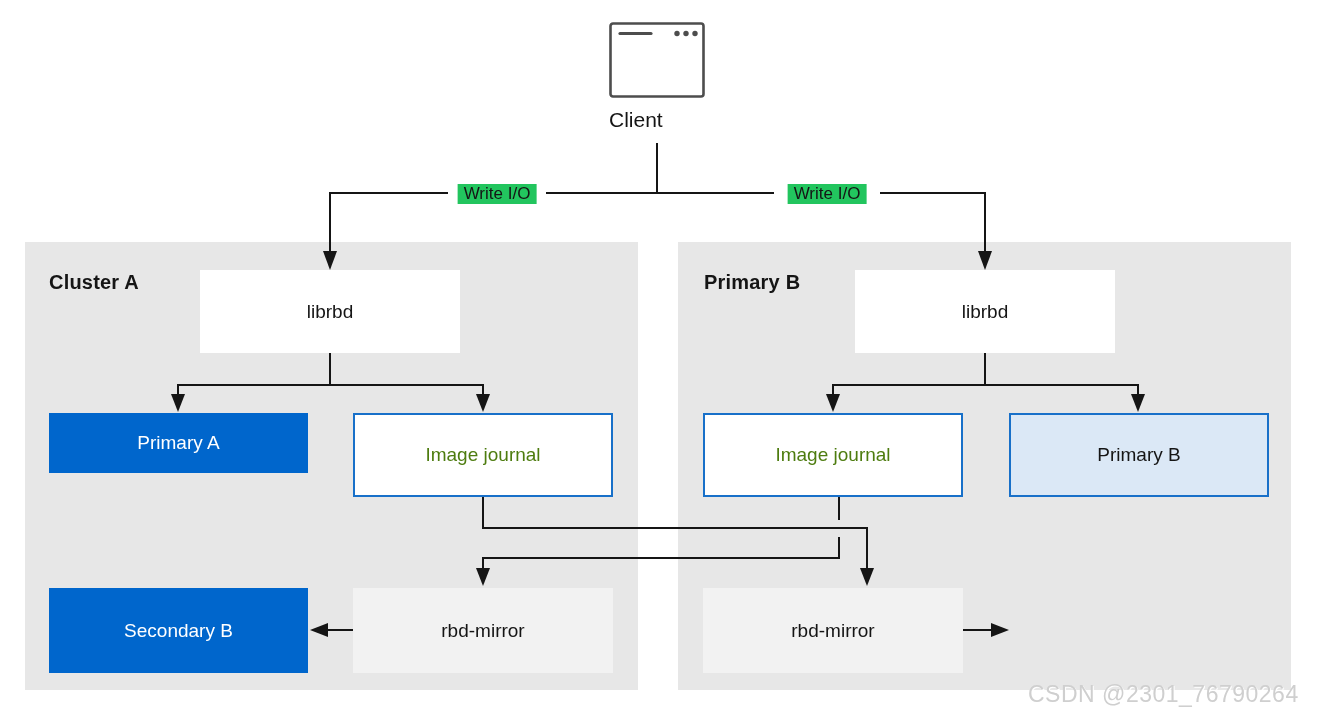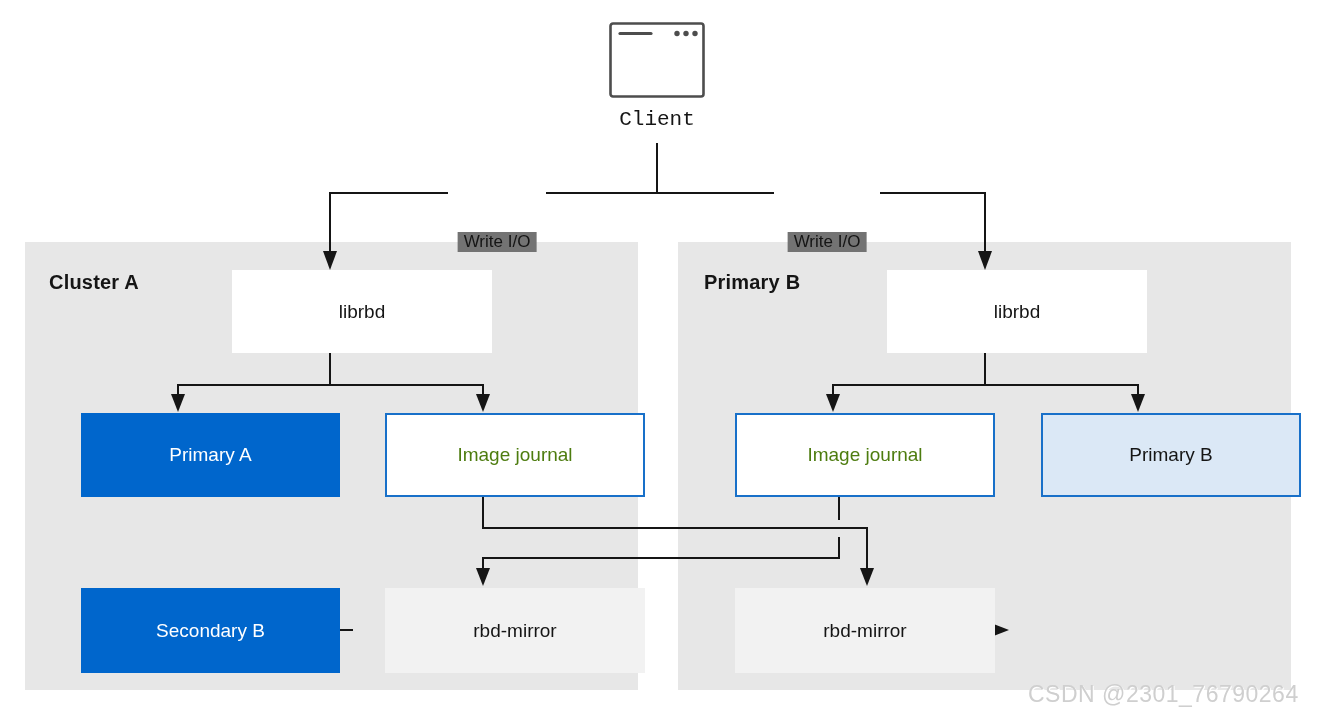--- a/index.html
+++ b/index.html
@@ -12,37 +12,37 @@
   .cluster{
     position:absolute;top:242px;width:613px;height:448px;
     background:#e7e7e7;
   }
   .cluster-label{
     position:absolute;font-size:20px;font-weight:700;color:#151515;
     letter-spacing:.2px;
   }
   .node{
     position:absolute;display:flex;align-items:center;justify-content:center;
-    font-size:19px;box-sizing:border-box;text-align:center;margin-left:32px;
+    font-size:19px;box-sizing:border-box;text-align:center;
   }
   .node.white{background:#ffffff;color:#151515;}
   .node.solid-blue{background:#0066cc;color:#ffffff;}
   .node.white-outline{background:#ffffff;border:2px solid #1870c9;color:#4d7c0f;}
   .node.light-blue{background:#dbe8f6;border:2px solid #1870c9;color:#151515;}
   .node.light-gray{background:#f2f2f2;color:#151515;}
   #wires{position:absolute;left:0;top:0;width:1322px;height:719px;pointer-events:none;}
   #wires path{stroke:#151515;stroke-width:2;fill:none;}
   #wires polygon{fill:#151515;stroke:none;}
   .wire-label{
     position:absolute;transform:translate(-50%,-50%);
-    font-size:17px;color:#151515;background:#737373;padding:0 6px;white-space:nowrap;margin-top:48px;
+    font-size:17px;color:#151515;background:#22c55e;padding:0 6px;white-space:nowrap;
   }
   .client-label{
-    position:absolute;left:609px;top:108px;width:96px;text-align:center;
-    font-size:21px;font-weight:500;color:#151515;font-family:Liberation Mono, monospace;
+    position:absolute;left:609px;top:108px;width:96px;
+    font-size:21px;font-weight:500;color:#151515;
   }
   .watermark{
     position:absolute;left:1016px;top:681px;
     font-size:23px;letter-spacing:.5px;color:#cfcfcf;
     text-shadow:1px 1px 0 #ffffff;white-space:nowrap;margin-left:12px;
   }
 </style>
 </head>
 <body>
 
@@ -92,21 +92,21 @@
     <polygon points="310,630 328,623 328,637"></polygon>
 
     <path d="M963,630 H991"></path>
     <polygon points="1009,630 991,623 991,637"></polygon>
   </svg>
 
   <div class="wire-label" style="left:497px;top:194px;">Write I/O</div>
   <div class="wire-label" style="left:827px;top:194px;">Write I/O</div>
 
   <div class="node white" style="left:200px;top:270px;width:260px;height:83px;">librbd</div>
-  <div class="node solid-blue" style="left:49px;top:413px;width:259px;height:84px;">Primary A</div>
+  <div class="node solid-blue" style="left:49px;top:413px;width:259px;height:60px;">Primary A</div>
   <div class="node white-outline" style="left:353px;top:413px;width:260px;height:84px;">Image journal</div>
   <div class="node solid-blue" style="left:49px;top:588px;width:259px;height:85px;">Secondary B</div>
   <div class="node light-gray" style="left:353px;top:588px;width:260px;height:85px;">rbd-mirror</div>
 
   <div class="node white" style="left:855px;top:270px;width:260px;height:83px;">librbd</div>
   <div class="node white-outline" style="left:703px;top:413px;width:260px;height:84px;">Image journal</div>
   <div class="node light-blue" style="left:1009px;top:413px;width:260px;height:84px;text-align:right;">Primary B</div>
   <div class="node light-gray" style="left:703px;top:588px;width:260px;height:85px;">rbd-mirror</div>
 
   <div class="watermark">CSDN @2301_76790264</div>

